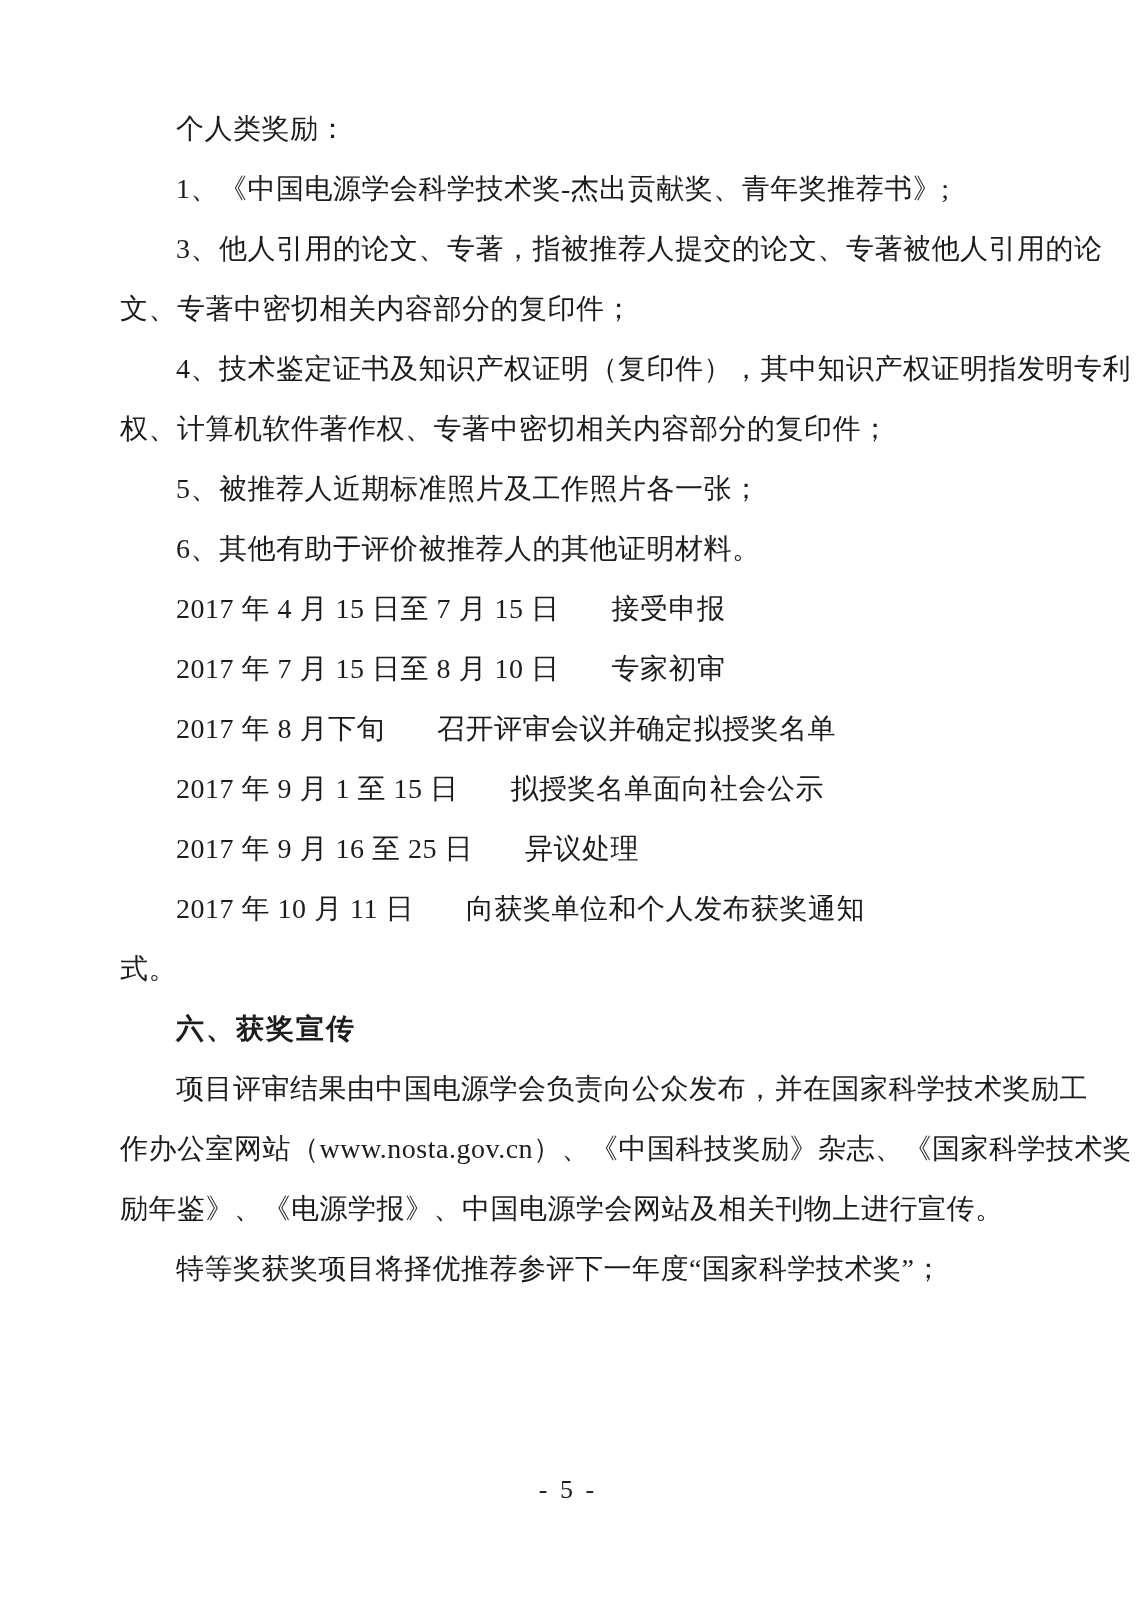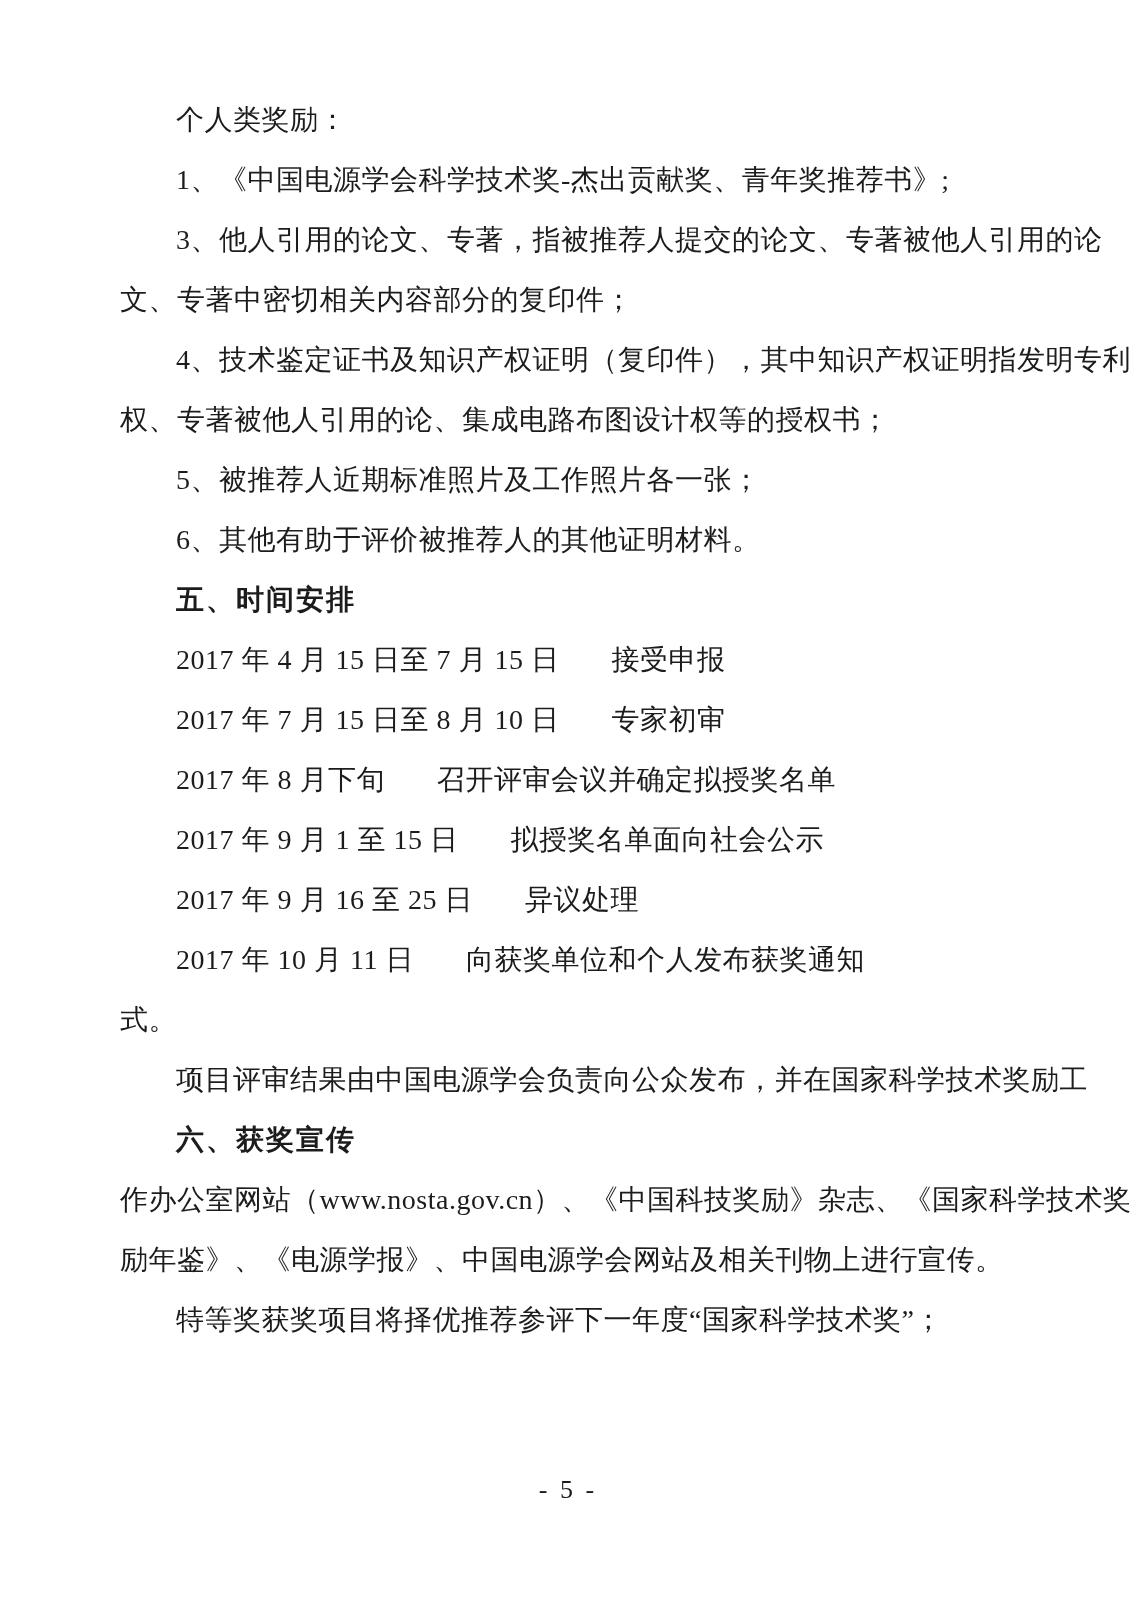--- a/index.html
+++ b/index.html
@@ -12,21 +12,21 @@
     width: 1136px;
     height: 1600px;
     background: #ffffff;
     overflow: hidden;
     font-family: "Liberation Serif", "DejaVu Serif", serif;
     color: #1c1c1c;
   }
   .content {
     position: absolute;
     left: 120px;
-    top: 90px;
+    top: 99px;
     width: 950px;
   }
   .line {
     height: 60px;
     line-height: 60px;
     font-size: 28px;
     white-space: pre;
     letter-spacing: 0.5px;
   }
   .indent {
@@ -59,37 +59,36 @@
 
 <div class="page">
   <div class="content">
 
     <div class="line indent">个人类奖励：</div>
 
     <div class="line indent">1、《中国电源学会科学技术奖-杰出贡献奖、青年奖推荐书》;</div>
     <div class="line indent">3、他人引用的论文、专著，指被推荐人提交的论文、专著被他人引用的论</div>
     <div class="line">文、专著中密切相关内容部分的复印件；</div>
     <div class="line indent">4、技术鉴定证书及知识产权证明（复印件），其中知识产权证明指发明专利</div>
-    <div class="line">权、专著被他人引用的论、集成电路布图设计权等的授权书；</div>
+    <div class="line">权、计算机软件著作权、专著中密切相关内容部分的复印件；</div>
     <div class="line indent">5、被推荐人近期标准照片及工作照片各一张；</div>
     <div class="line indent">6、其他有助于评价被推荐人的其他证明材料。</div>
 
-    <div class="line indent heading">五、时间安排</div>
 
     <div class="line indent"><span>2017 年 4 月 15 日至 7 月 15 日</span><span class="evt">接受申报</span></div>
     <div class="line indent"><span>2017 年 7 月 15 日至 8 月 10 日</span><span class="evt">专家初审</span></div>
     <div class="line indent"><span>2017 年 8 月下旬</span><span class="evt">召开评审会议并确定拟授奖名单</span></div>
     <div class="line indent"><span>2017 年 9 月 1 至 15 日</span><span class="evt">拟授奖名单面向社会公示</span></div>
     <div class="line indent"><span>2017 年 9 月 16 至 25 日</span><span class="evt">异议处理</span></div>
     <div class="line indent"><span>2017 年 10 月 11 日</span><span class="evt">向获奖单位和个人发布获奖通知</span></div>
     <div class="line">式。</div>
 
+    <div class="line indent heading">六、获奖宣传</div>
+
     <div class="line indent">项目评审结果由中国电源学会负责向公众发布，并在国家科学技术奖励工</div>
-
-    <div class="line indent heading">六、获奖宣传</div>
     <div class="line">作办公室网站（www.nosta.gov.cn）、《中国科技奖励》杂志、《国家科学技术奖</div>
     <div class="line">励年鉴》、《电源学报》、中国电源学会网站及相关刊物上进行宣传。</div>
     <div class="line indent">特等奖获奖项目将择优推荐参评下一年度“国家科学技术奖”；</div>
 
   </div>
 
   <div class="footer">- 5 -</div>
 </div>
 
 </body></html>

